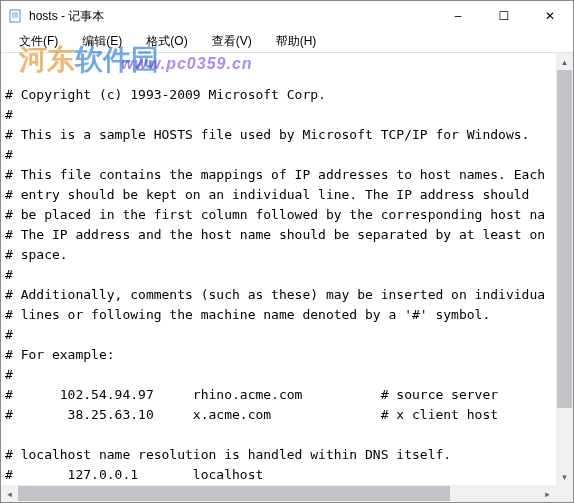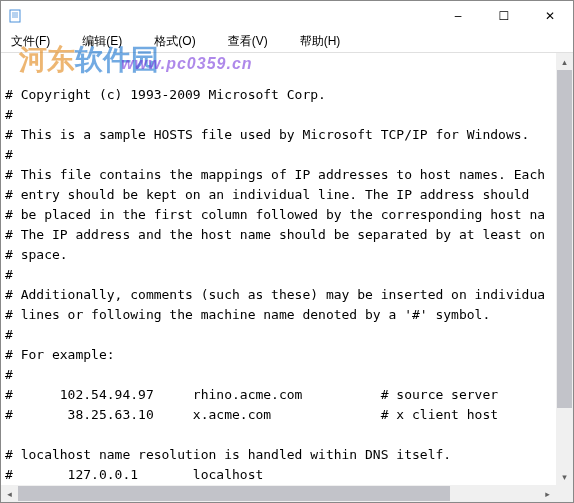--- a/index.html
+++ b/index.html
@@ -45,23 +45,23 @@
     display: flex;
     align-items: center;
     justify-content: center;
     font-size: 12px;
     color: #000;
   }
   .menubar {
     height: 22px;
     display: flex;
     align-items: flex-end;
-    padding: 0 4px;
+    padding: 0 12px;
     font-size: 12px;
-    gap: 20px;
+    gap: 12px;
     border-bottom: 1px solid #e0e0e0;
   }
   .menu-item {
     padding: 2px 6px;
     cursor: default;
   }
   .content-area {
     position: relative;
     height: calc(503px - 30px - 22px - 2px);
     overflow: hidden;
@@ -149,20 +149,21 @@
 
 <div class="titlebar">
   <span class="titlebar-icon">
     <svg width="14" height="14" viewBox="0 0 14 14">
       <rect x="2" y="1" width="10" height="12" fill="#fff" stroke="#4a90d9" stroke-width="1"></rect>
       <line x1="4" y1="4" x2="10" y2="4" stroke="#4a90d9" stroke-width="0.8"></line>
       <line x1="4" y1="6" x2="10" y2="6" stroke="#4a90d9" stroke-width="0.8"></line>
       <line x1="4" y1="8" x2="10" y2="8" stroke="#4a90d9" stroke-width="0.8"></line>
     </svg>
   </span>
+  <span class="titlebar-title">hosts - 记事本</span>
   <div class="window-controls">
     <div class="win-ctrl">–</div>
     <div class="win-ctrl">☐</div>
     <div class="win-ctrl">✕</div>
   </div>
 </div>
 
 <div class="menubar">
   <span class="menu-item">文件(F)</span>
   <span class="menu-item">编辑(E)</span>

